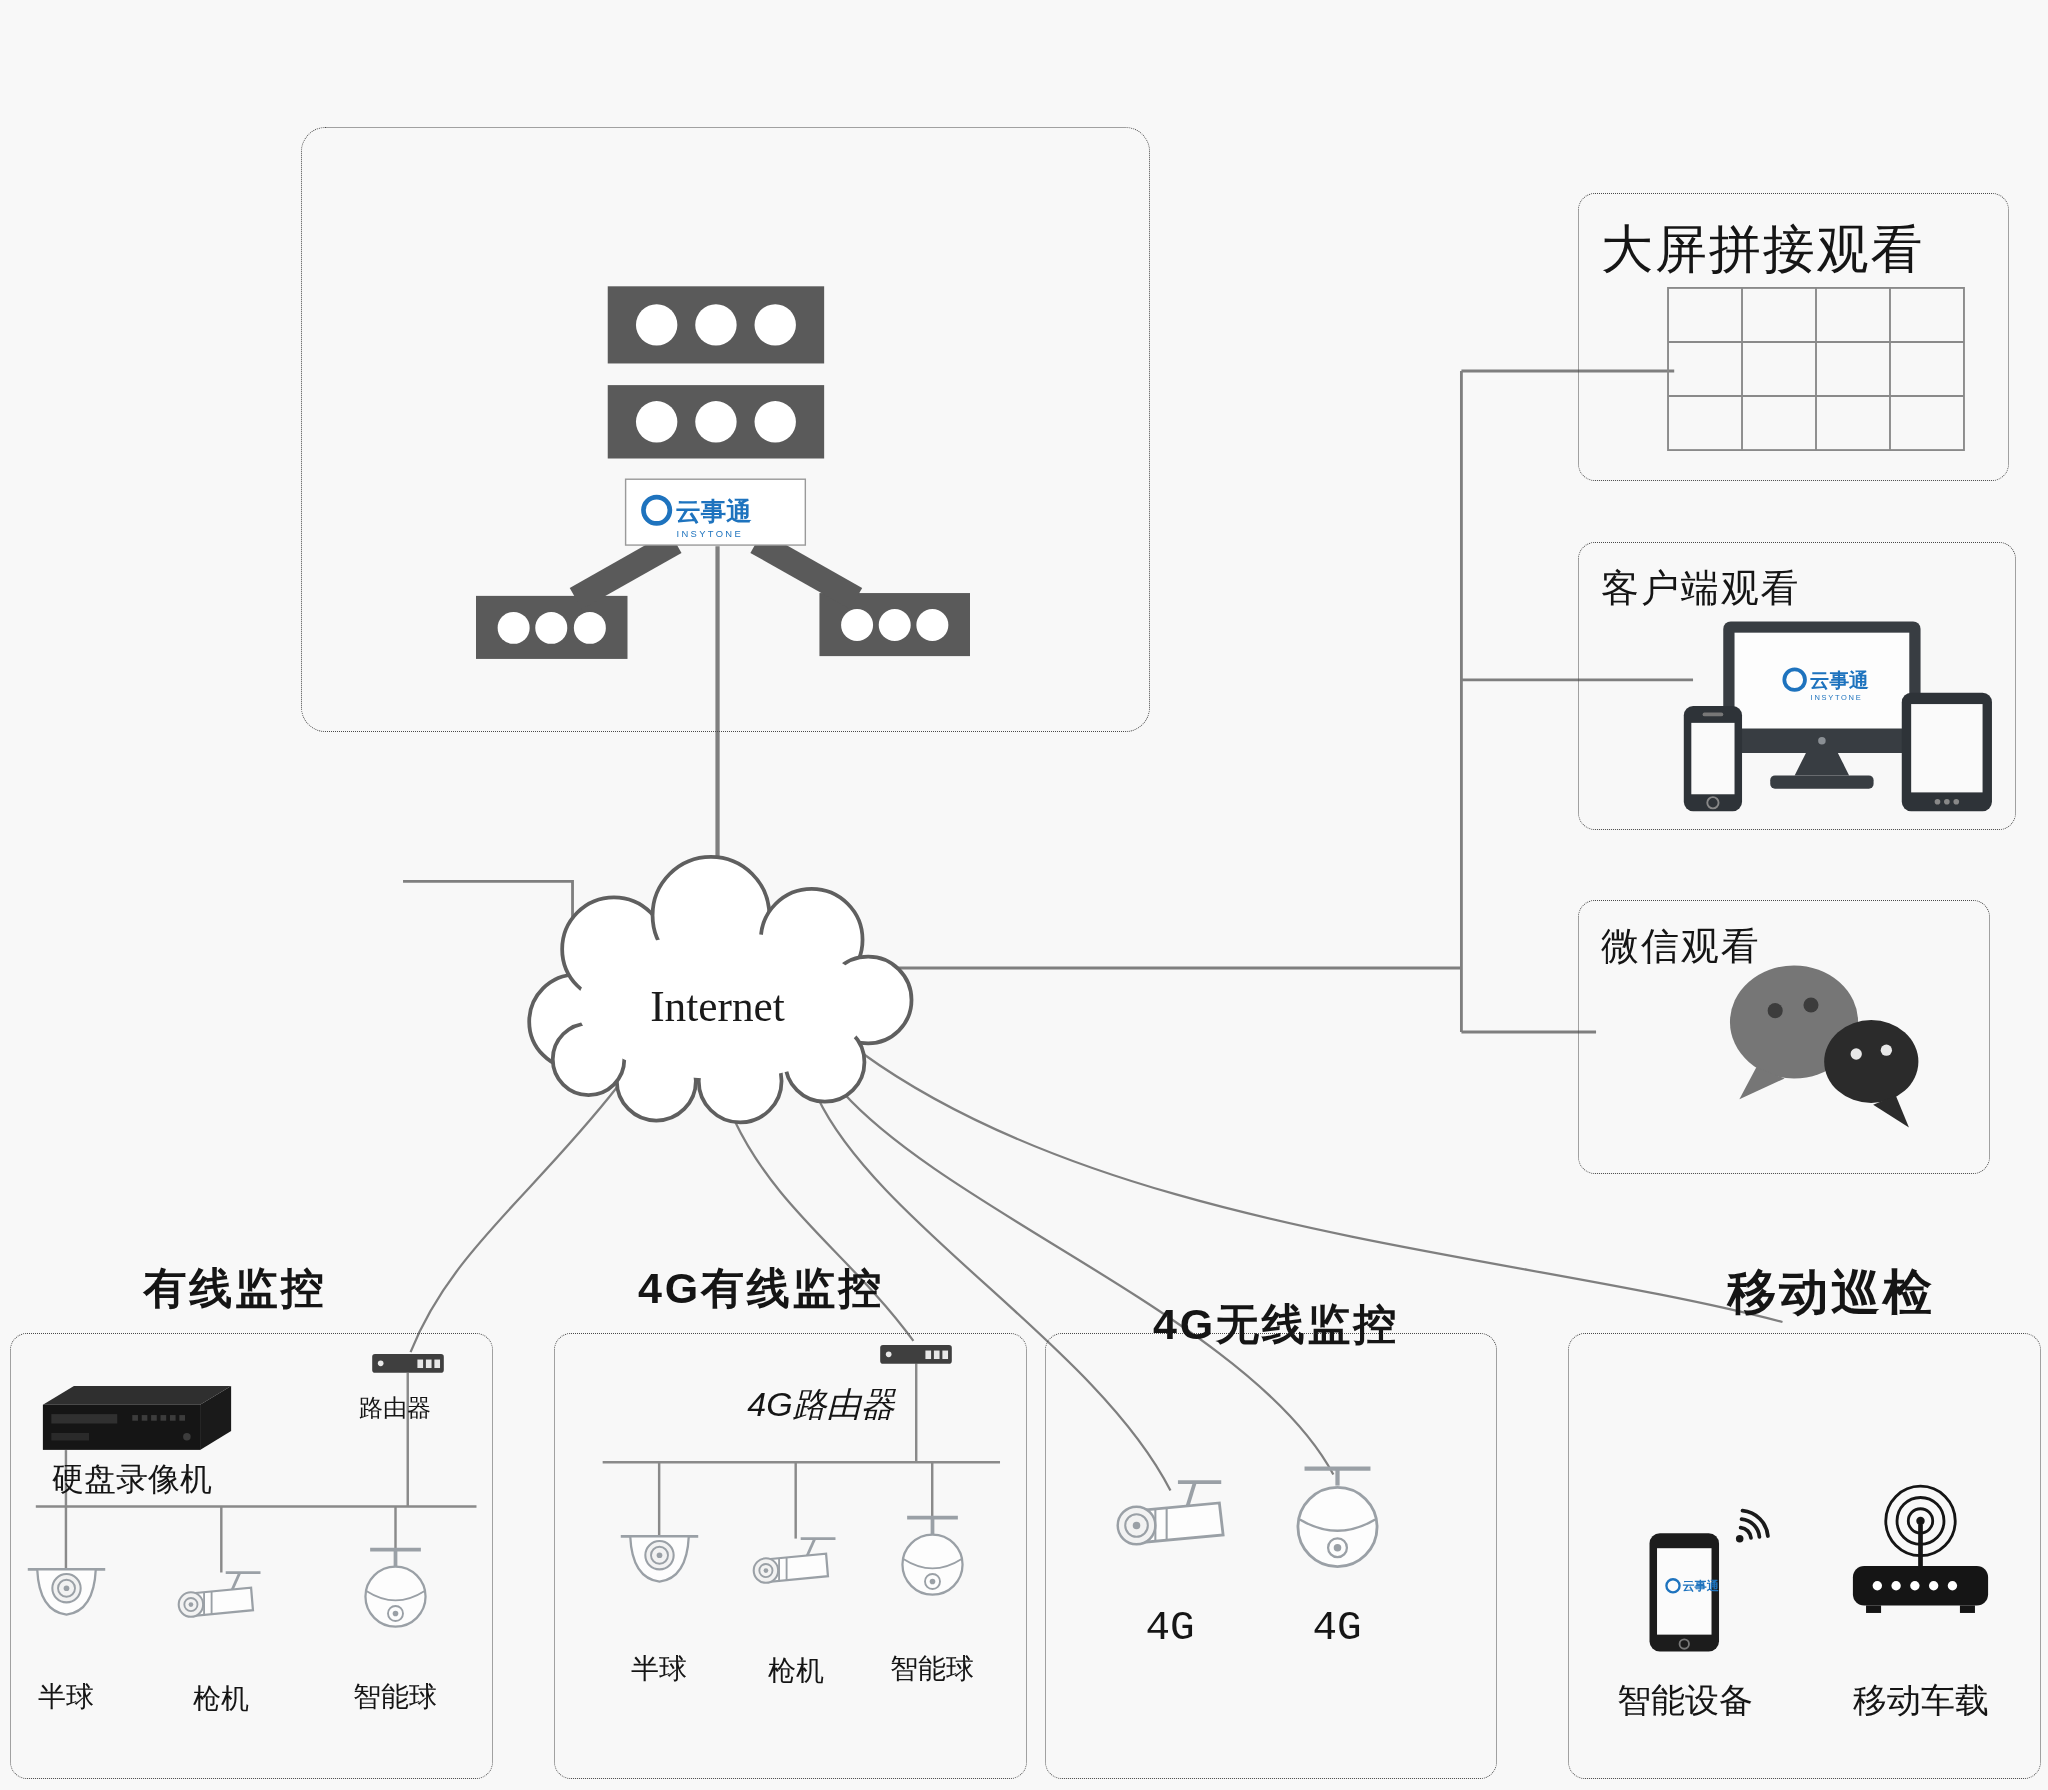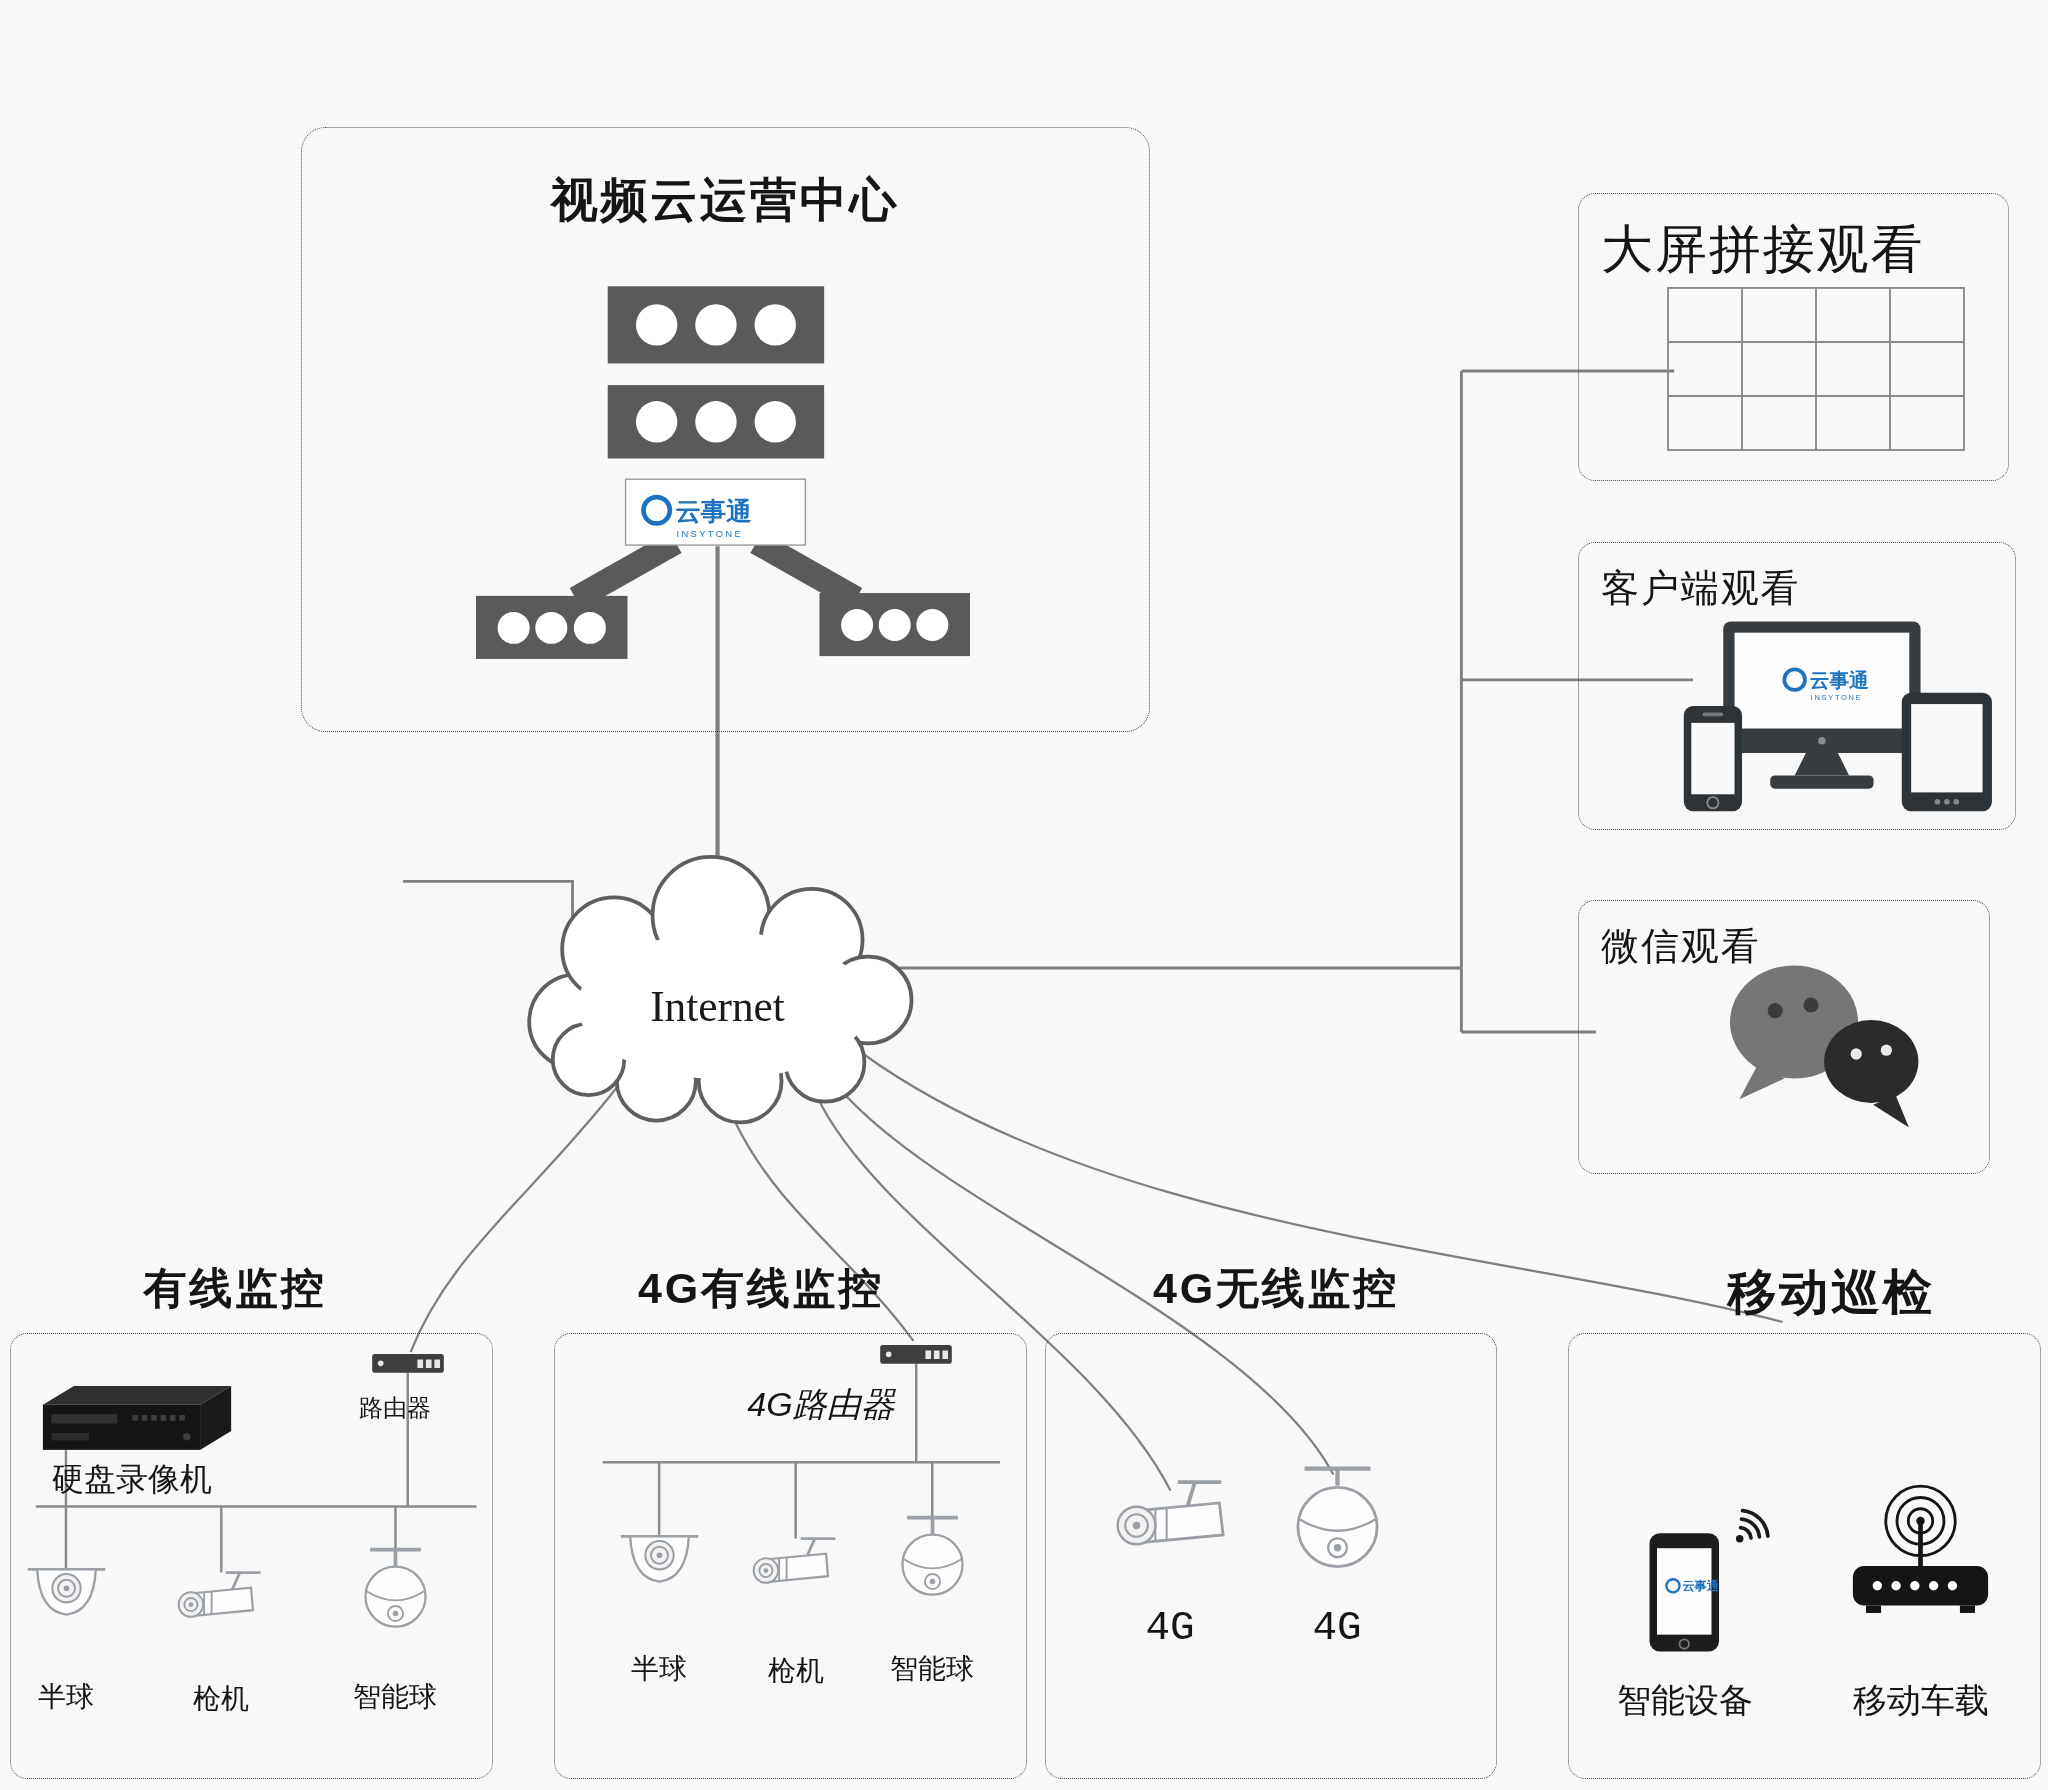--- a/index.html
+++ b/index.html
@@ -64,21 +64,20 @@
         <circle cx="697" cy="1148" r="42"></circle>
         <circle cx="625" cy="1125" r="38"></circle>
       </g>
       <ellipse cx="768" cy="1068" rx="155" ry="78" fill="#ffffff"></ellipse>
       <text x="762" y="1084" text-anchor="middle" font-family="Liberation Serif, serif" font-size="46" fill="#1a1a1a">Internet</text>
     </g>
   </svg>
 
 
   <div class="dotted-box" style="left:301px;top:127px;width:847px;height:603px;border-radius:24.5px;"></div>
-  <div class="lbl ctr" style="left:725px;top:169px;font-size:47px;font-weight:bold;letter-spacing:2.8px;">视频云运营中心</div>
 
   <svg class="gfx" style="left:476px;top:286px;" width="494" height="377" viewBox="0 0 525 400">
     <g fill="#5a5a5a">
       <rect x="140" y="0" width="230" height="82"></rect>
       <rect x="140" y="105" width="230" height="78"></rect>
       <rect x="0" y="329" width="161" height="67"></rect>
       <rect x="365" y="326" width="160" height="67"></rect>
     </g>
     <g fill="#ffffff">
       <circle cx="192" cy="41" r="22"></circle>
@@ -274,21 +273,21 @@
       <line x1="18" y1="6" x2="72" y2="6" stroke-width="4"></line>
       <line x1="45" y1="6" x2="45" y2="24" stroke-width="4"></line>
       <circle cx="45" cy="56" r="32" fill="#fdfdfd" stroke-width="2.4"></circle>
       <path d="M14,50 Q45,70 76,50" stroke-width="2"></path>
       <circle cx="45" cy="74" r="8" stroke-width="2"></circle>
       <circle cx="45" cy="74" r="3" fill="#9aa0a6" stroke="none"></circle>
     </g>
   </svg>
   <div class="lbl ctr" style="left:932px;top:1650px;font-size:28px;">智能球</div>
 
-  <div class="lbl ctr" style="left:1276px;top:1260px;font-size:43px;font-weight:bold;letter-spacing:2.8px;">4G无线监控</div>
+  <div class="lbl ctr" style="left:1276px;top:1296px;font-size:43px;font-weight:bold;letter-spacing:2.8px;">4G无线监控</div>
   <div class="dotted-box" style="left:1045px;top:1333px;width:450px;height:444px;"></div>
 
   <svg class="gfx" style="left:1097px;top:1469px;" width="160" height="113" viewBox="0 0 170 120">
     <g stroke="#9aa0a6" fill="none">
       <line x1="86" y1="14" x2="132" y2="14" stroke-width="4"></line>
       <line x1="104" y1="14" x2="96" y2="40" stroke-width="4"></line>
       <polygon points="46,44 130,36 134,70 48,78" fill="#fdfdfd" stroke-width="3"></polygon>
       <circle cx="42" cy="60" r="20" stroke-width="2.6" fill="#f2f2f2"></circle>
       <circle cx="42" cy="60" r="12" stroke-width="2.2"></circle>
       <circle cx="42" cy="60" r="4" fill="#9aa0a6" stroke="none"></circle>

